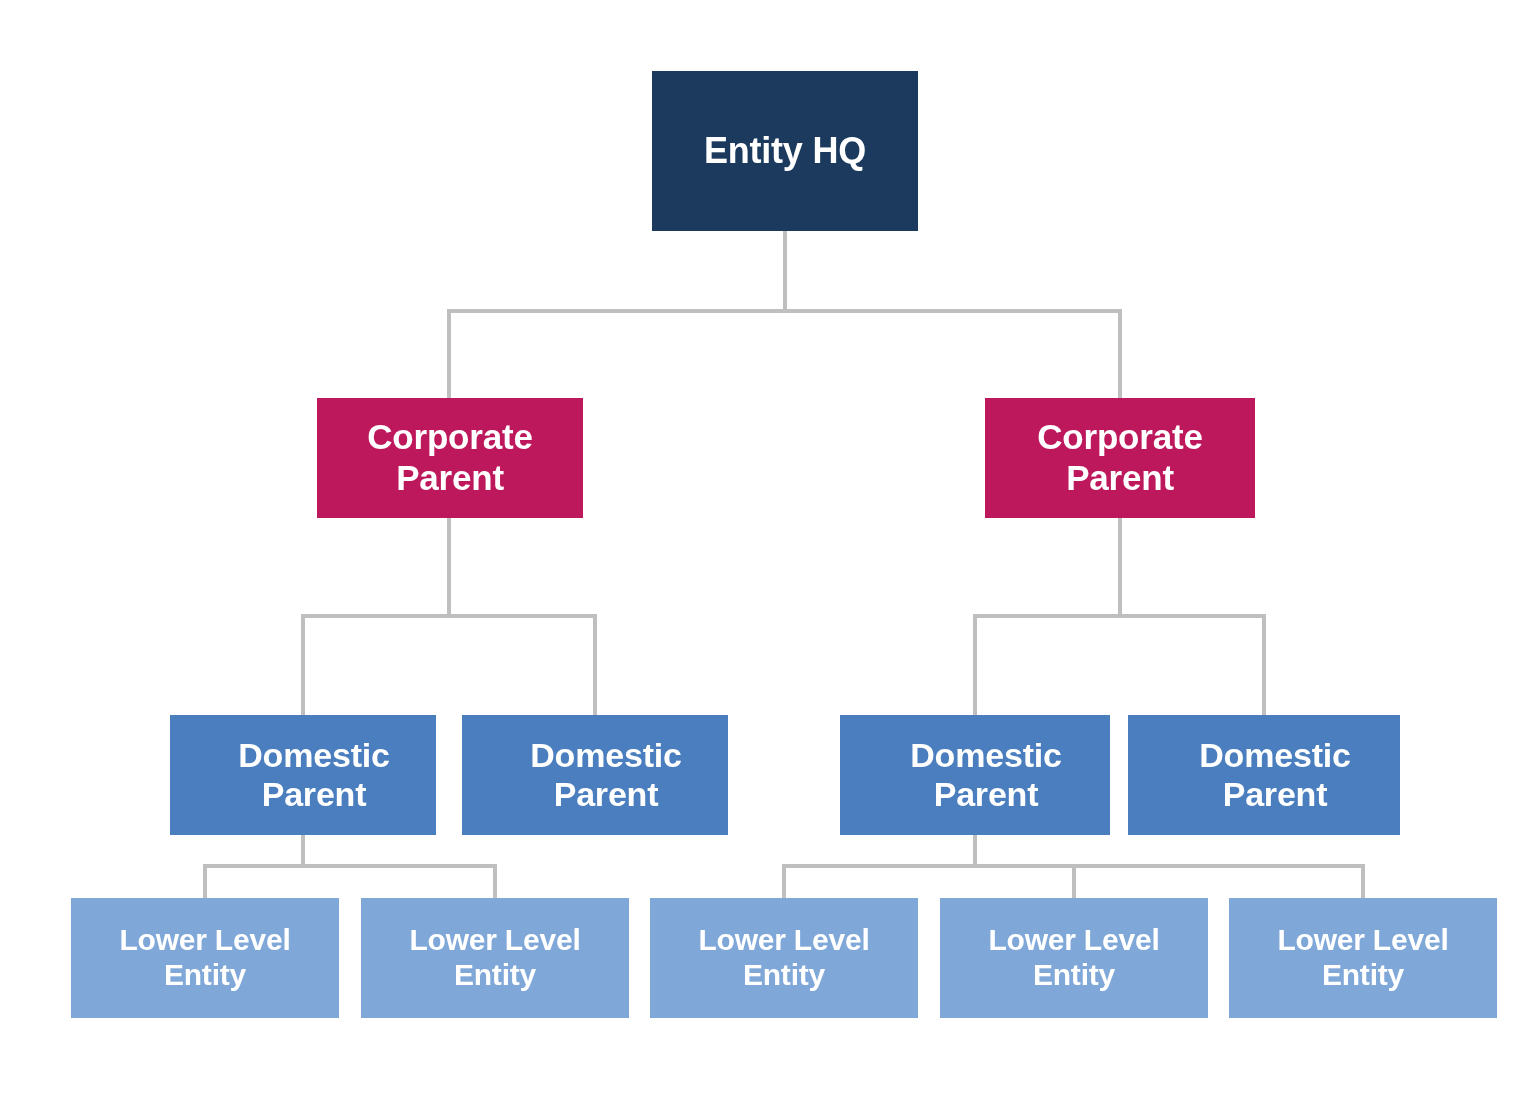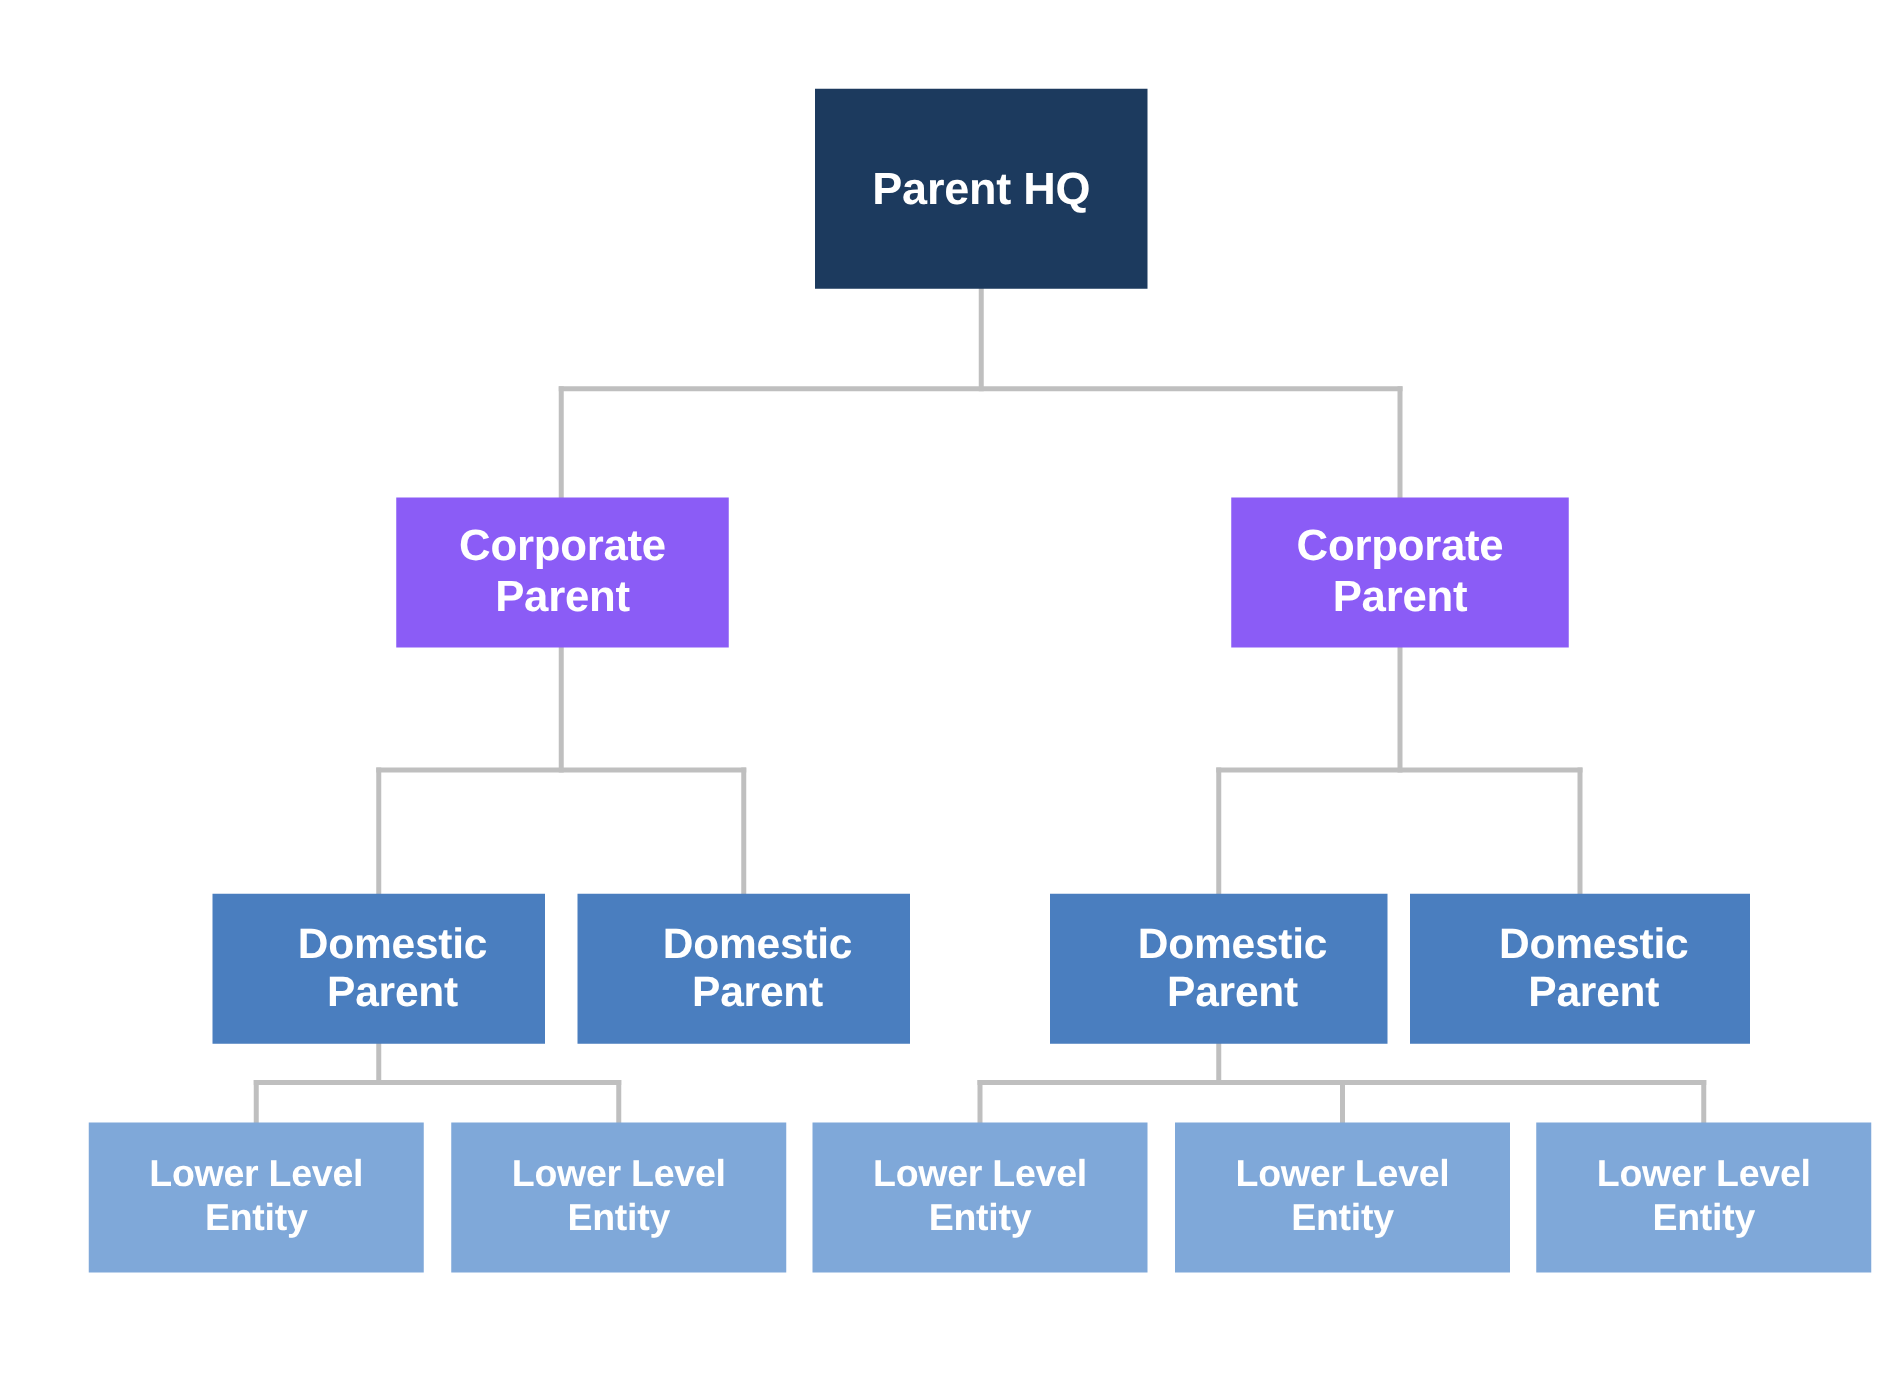--- a/index.html
+++ b/index.html
@@ -34,21 +34,21 @@
     line-height: 1.16;
     letter-spacing: -0.2px;
     z-index: 2;
   }
   .node-label {
     display: block;
     width: 100%;
     white-space: pre-line;
   }
   .lvl-root  { background: #1C3A5E; font-size: 36px; }
-  .lvl-corp  { background: #8b5cf6; font-size: 35px; }
+  .lvl-corp  { background: #be185d; font-size: 35px; }
   .lvl-dom   { background: #4A7EBF; font-size: 34px; padding-left: 22px; }
   .lvl-leaf  { background: #7FA8D9; font-size: 30px; justify-content: center; }
 </style>
 </head>
 <body>
 
 <div id="canvas">
 
   <svg class="connector-layer" viewBox="0 0 1514 1116" width="1514" height="1116" xmlns="http://www.w3.org/2000/svg">
     <g id="connector-group">
@@ -70,21 +70,21 @@
         <line x1="495" y1="866" x2="495" y2="898" stroke="#BFBFBF" stroke-width="4" stroke-linecap="square"></line>
         <line x1="975" y1="835" x2="975" y2="866" stroke="#BFBFBF" stroke-width="4" stroke-linecap="square"></line>
         <line x1="784" y1="866" x2="1363" y2="866" stroke="#BFBFBF" stroke-width="4" stroke-linecap="square"></line>
         <line x1="784" y1="866" x2="784" y2="898" stroke="#BFBFBF" stroke-width="4" stroke-linecap="square"></line>
         <line x1="1074" y1="866" x2="1074" y2="898" stroke="#BFBFBF" stroke-width="4" stroke-linecap="square"></line>
         <line x1="1363" y1="866" x2="1363" y2="898" stroke="#BFBFBF" stroke-width="4" stroke-linecap="square"></line>
       </g>
   </svg>
 
   <div class="node lvl-root" id="node-root" style="left: 652px; top: 71px; width: 266px; height: 160px;">
-    <span class="node-label">Parent HQ</span>
+    <span class="node-label">Entity HQ</span>
   </div>
 
   <div class="node lvl-corp" id="node-corp-0" style="left: 317px; top: 398px; width: 266px; height: 120px;">
     <span class="node-label">Corporate
 Parent</span>
   </div>
   <div class="node lvl-corp" id="node-corp-1" style="left: 985px; top: 398px; width: 270px; height: 120px;">
     <span class="node-label">Corporate
 Parent</span>
   </div>

